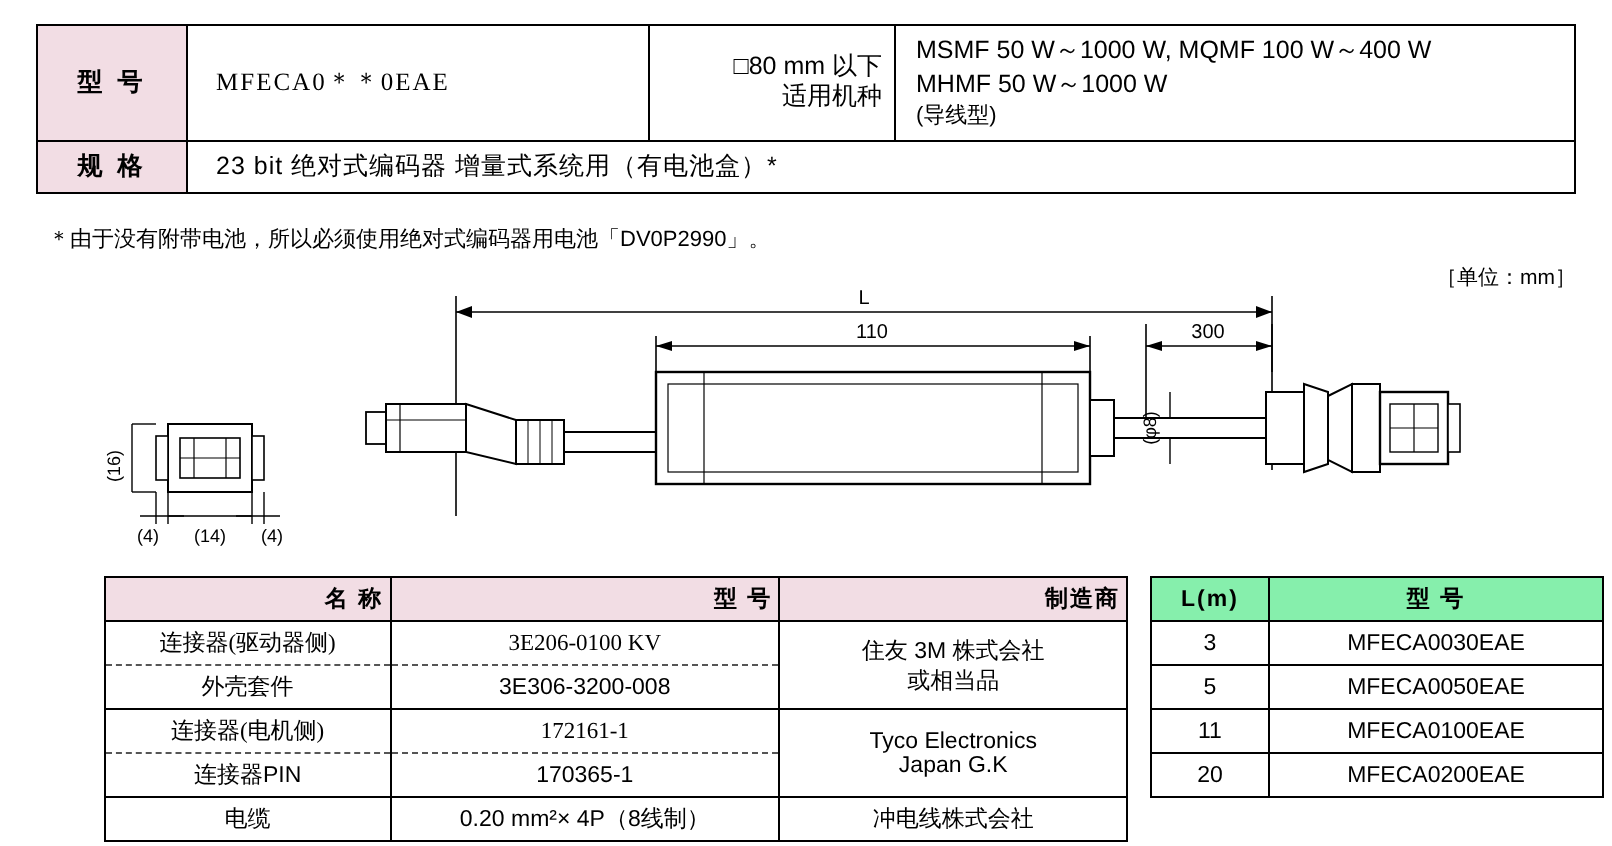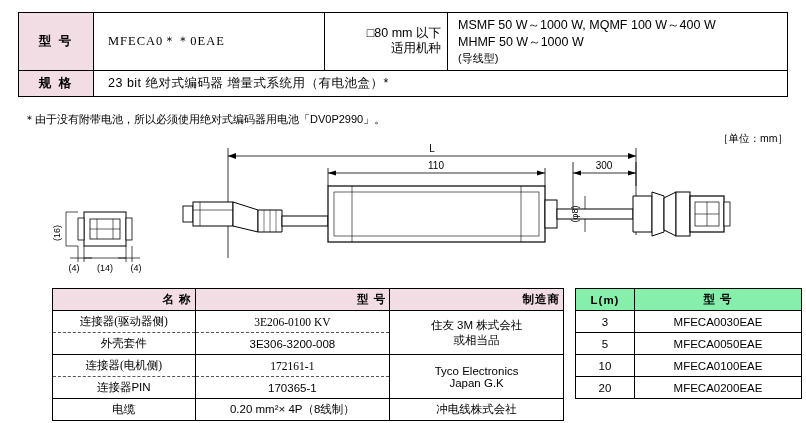--- a/index.html
+++ b/index.html
@@ -334,21 +334,21 @@
     </tr>
     <tr>
       <td>3</td>
       <td>MFECA0030EAE</td>
     </tr>
     <tr>
       <td>5</td>
       <td>MFECA0050EAE</td>
     </tr>
     <tr>
-      <td>10</td>
+      <td>11</td>
       <td>MFECA0100EAE</td>
     </tr>
     <tr>
       <td>20</td>
       <td>MFECA0200EAE</td>
     </tr>
   </tbody>
     </table>
 
 </div>

